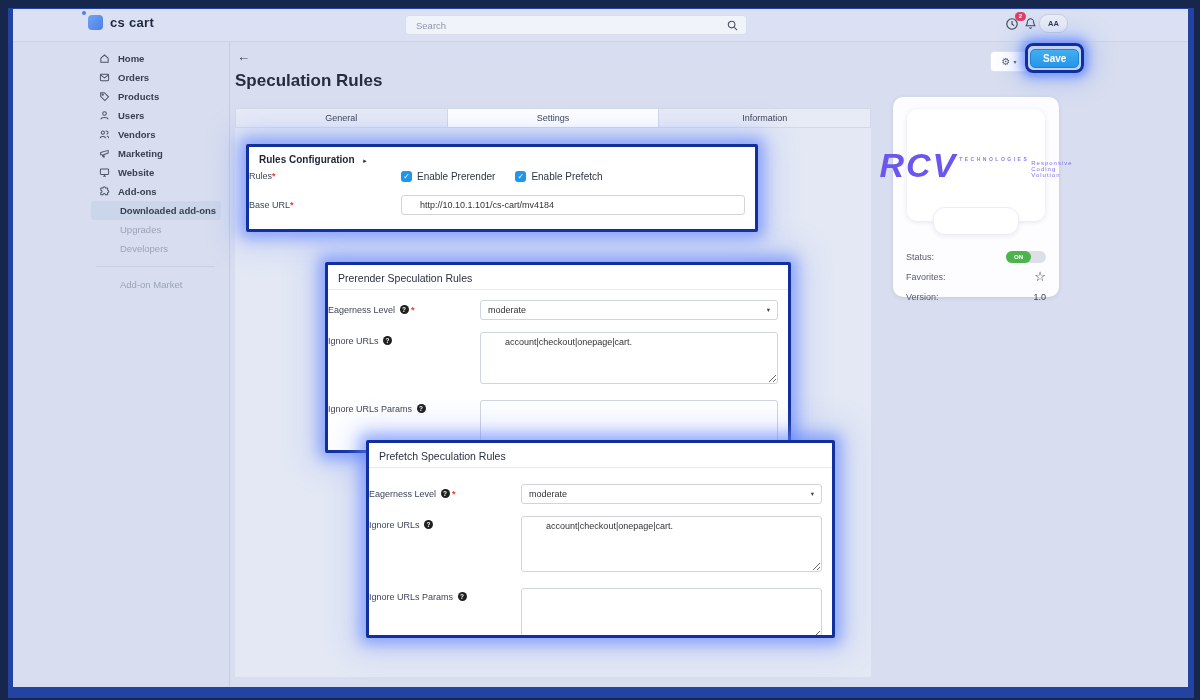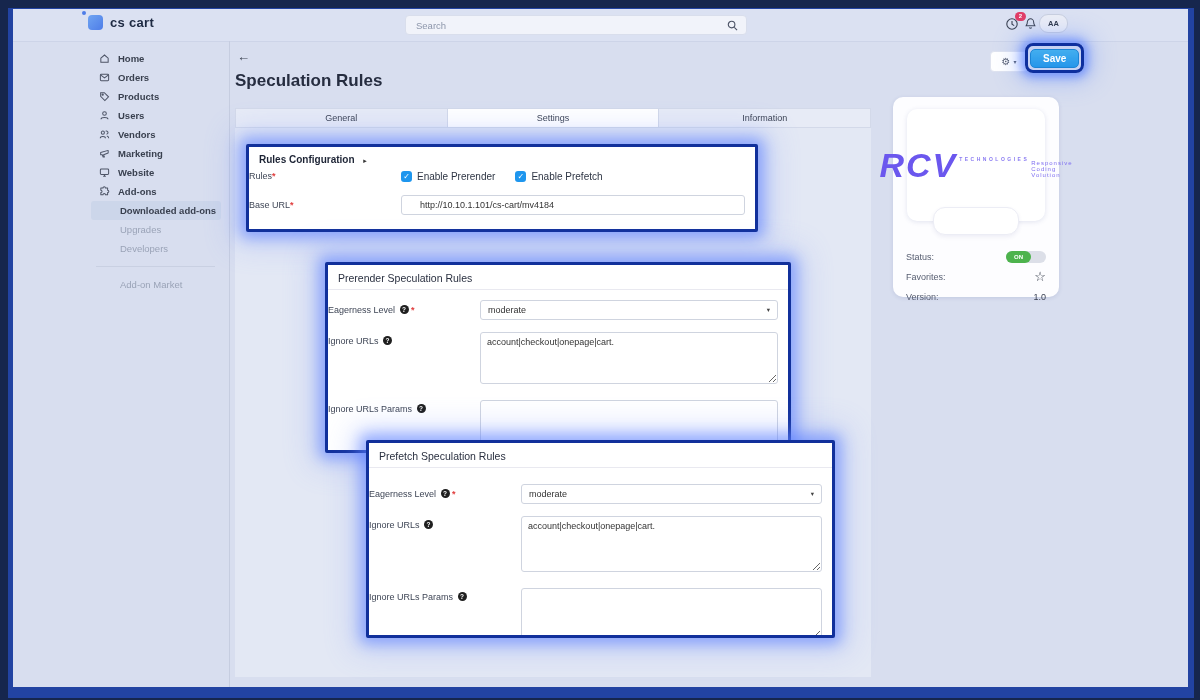--- a/index.html
+++ b/index.html
@@ -61,21 +61,21 @@
   .req{color:#e03c3c;font-weight:bold;}
   .help{display:inline-flex;width:9px;height:9px;border-radius:50%;background:#1f1f1f;color:#fff;font-size:6.5px;font-weight:bold;align-items:center;justify-content:center;vertical-align:1px;margin-left:2px;}
   .fctrl{flex:1;}
   .cbgroup{display:flex;gap:20px;align-items:center;padding-top:2px;}
   .cbwrap{display:flex;align-items:center;gap:5px;cursor:pointer;}
   .cb{width:11px;height:11px;border-radius:3px;background:#1e96ee;color:#fff;font-size:8px;display:flex;align-items:center;justify-content:center;}
   .cbl{font-size:10px;color:#2e3544;}
   .tinput{width:100%;height:20px;border:1px solid #cfd4df;border-radius:3px;font-size:9px;color:#333;padding:0 18px;box-sizing:border-box;font-family:inherit;background:#fff;outline:none;}
   .selectbox{height:18px;border:1px solid #cfd4df;border-radius:3px;background:#fff;display:flex;align-items:center;justify-content:space-between;padding:0 7px;font-size:9px;color:#333;cursor:pointer;gap:28px;}
   .selectbox .caret{font-size:6.5px;color:#444;}
-  .tarea{width:100%;height:52px;border:1px solid #cfd4df;border-radius:3px;font-size:9px;color:#333;padding:4px 6px;box-sizing:border-box;font-family:inherit;resize:both;outline:none;background:#fff;}
+  .tarea{width:100%;height:52px;border:1px solid #cfd4df;border-radius:3px;font-size:9px;color:#333;padding:4px 24px;box-sizing:border-box;font-family:inherit;resize:both;outline:none;background:#fff;}
 
   
   .addon-card{position:absolute;left:880px;top:88px;width:166px;height:200px;background:#fdfdff;border-radius:10px;box-shadow:0 1px 4px rgba(40,60,120,.12);}
   .logo-box{position:relative;margin:12px auto 0;width:138px;height:112px;background:#fff;border-radius:10px;box-shadow:0 1px 5px rgba(60,70,140,.14);display:flex;align-items:center;justify-content:center;overflow:visible;}
   .rcv-main{font-size:34px;font-weight:800;font-style:italic;color:#6b57ee;letter-spacing:2px;line-height:30px;}
   .rcv-sub{margin-top:-12px;font-size:5px;font-weight:bold;letter-spacing:2.5px;color:#8a7bf2;background:rgba(255,255,255,.55);padding:0 2px;}
   .rcv-tag{margin-top:8px;font-size:6px;color:#7e6ef0;letter-spacing:1px;}
   .ghost-pill{position:absolute;bottom:-14px;left:50%;transform:translateX(-50%);width:84px;height:26px;border:1px solid #ecedf5;border-radius:12px;background:#fff;box-shadow:0 2px 4px rgba(60,70,140,.08);}
   .card-rows{margin-top:26px;padding:0 13px;}
   .crow{display:flex;align-items:center;justify-content:space-between;height:20px;}

